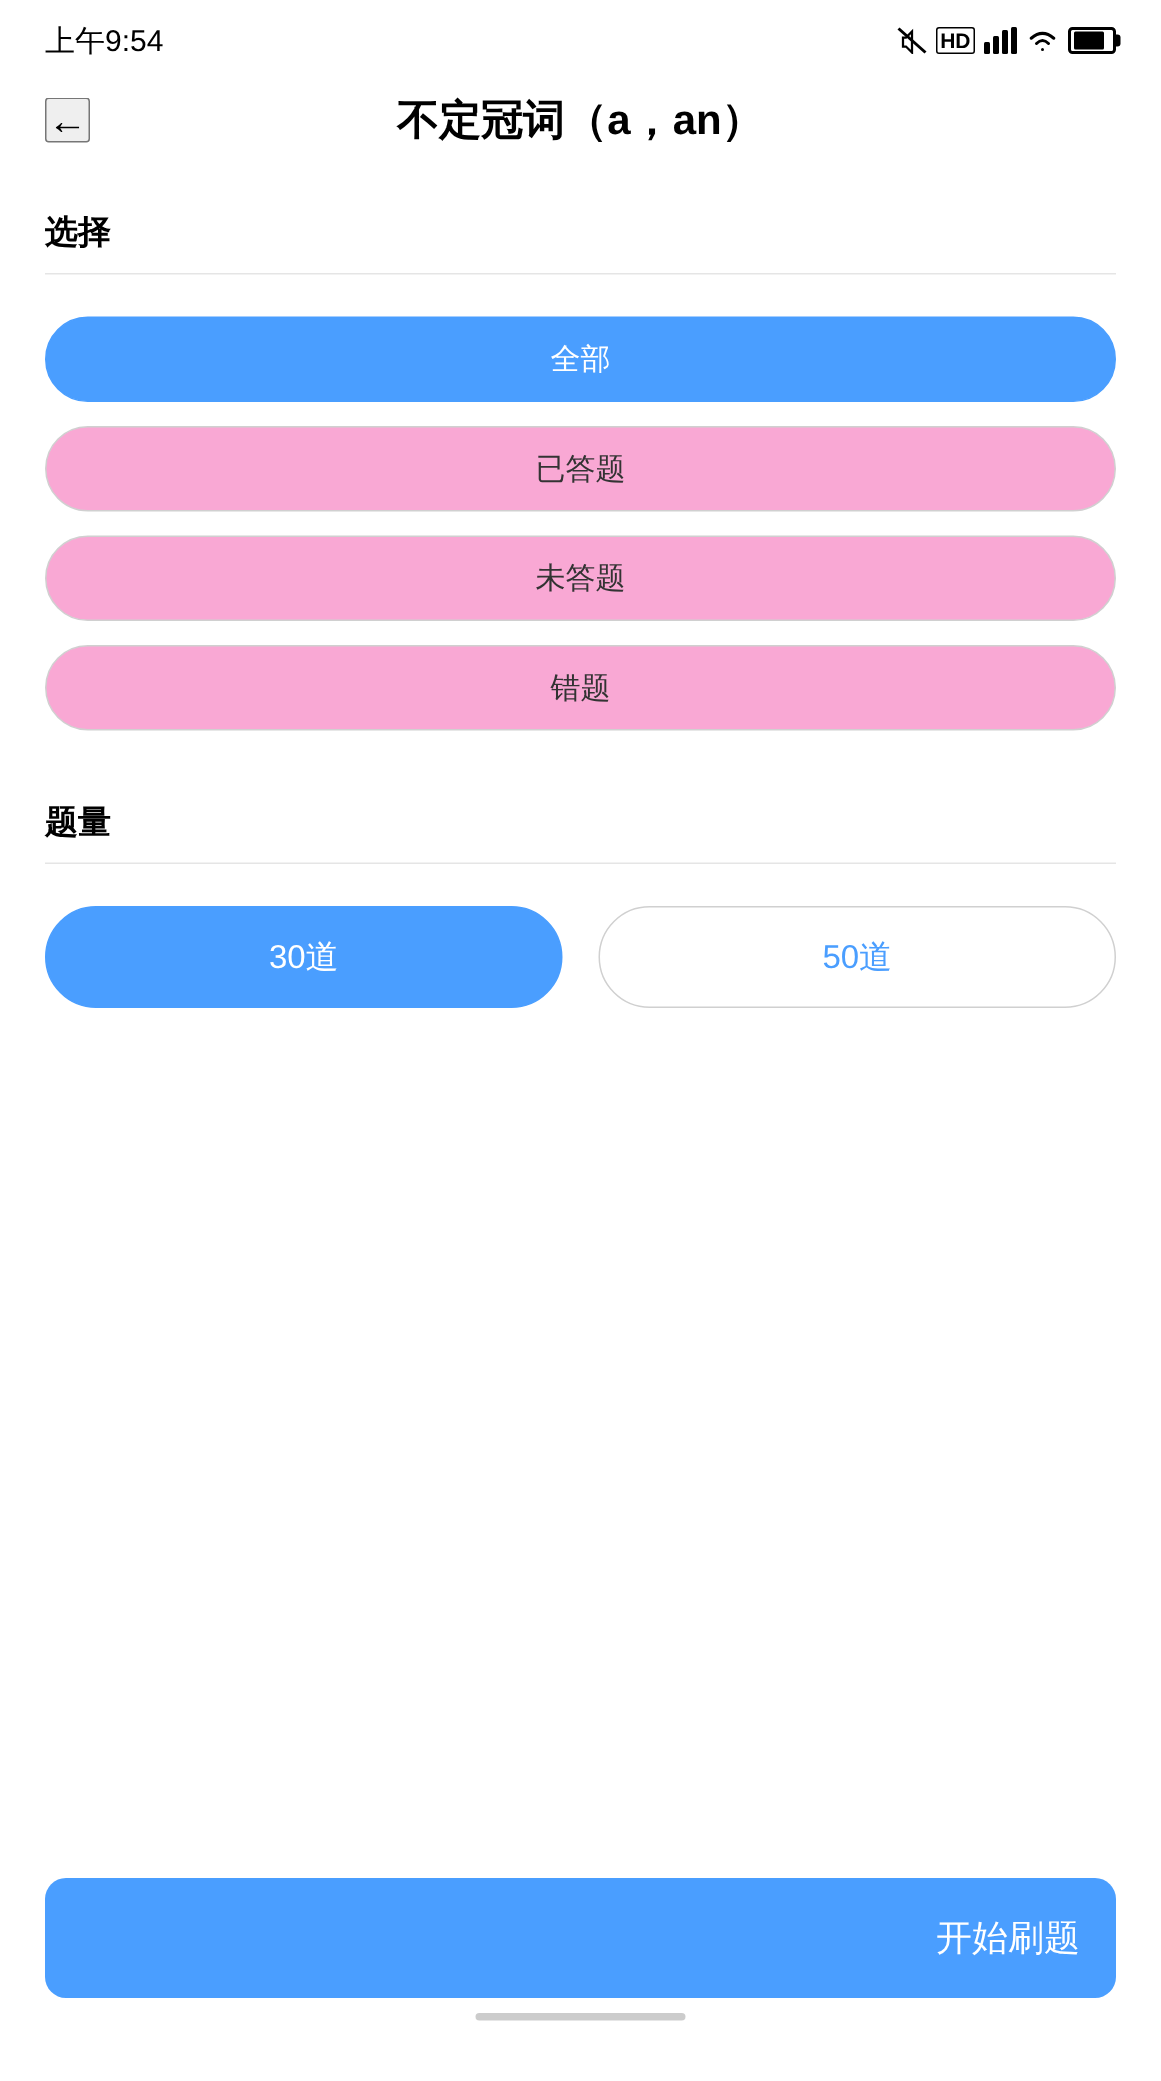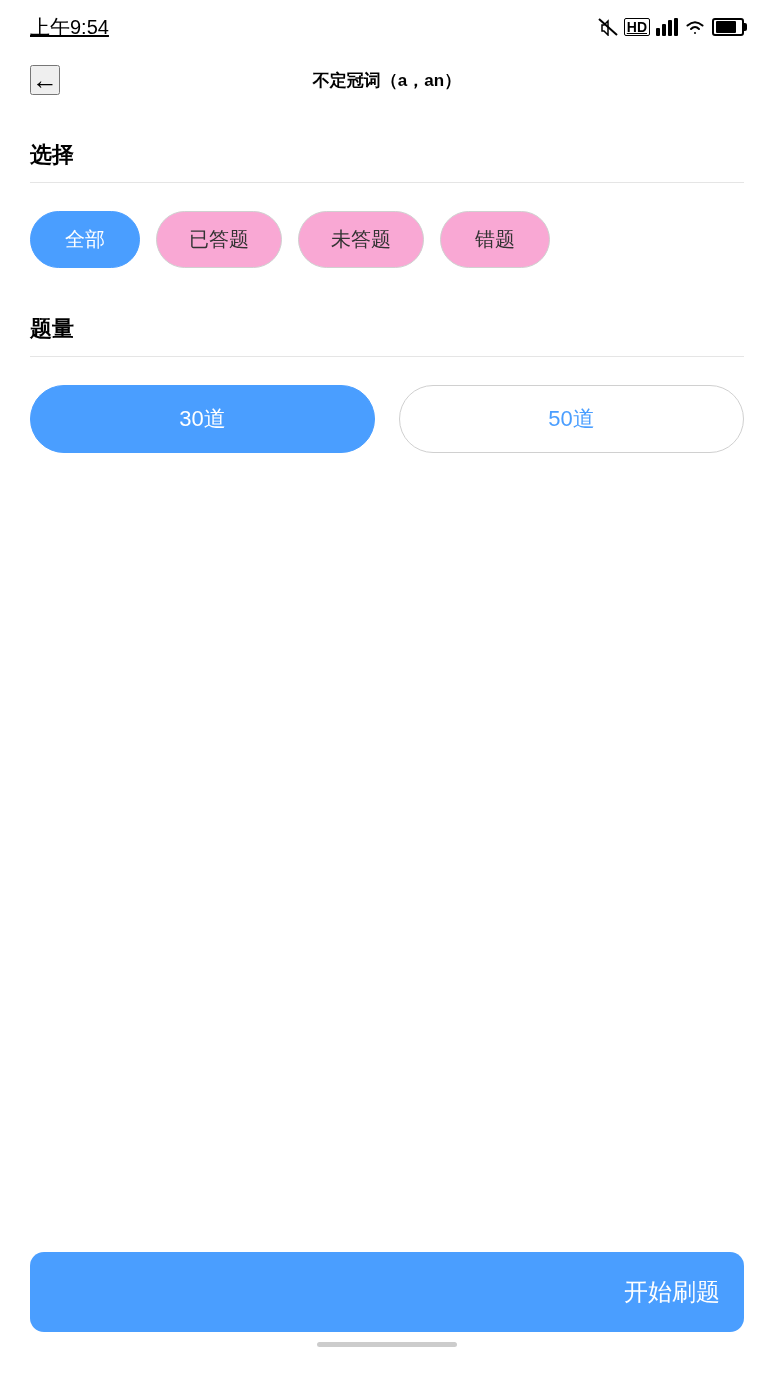--- a/index.html
+++ b/index.html
@@ -13,21 +13,20 @@
       flex-direction: column;
     }
 
     
     .status-bar {
       display: flex;
       justify-content: space-between;
       align-items: center;
       padding: 12px 30px 8px 30px;
       height: 50px;
-      text-decoration: underline;
     }
     .status-time {
       font-size: 20px;
       font-weight: 500;
       color: #000;
     }
     .status-icons {
       display: flex;
       align-items: center;
       gap: 6px;
@@ -84,21 +83,21 @@
     }
     .back-btn {
       position: absolute;
       left: 30px;
       font-size: 26px;
       color: #000;
       cursor: pointer;
       line-height: 1;
     }
     .nav-title {
-      font-size: 17px;
+      font-size: 28px;
       font-weight: 600;
       color: #000;
     }
 
     
     .content {
       flex: 1;
       padding: 20px 30px;
       display: flex;
       flex-direction: column;
@@ -117,20 +116,21 @@
       background: #e5e5e5;
       margin-bottom: 28px;
     }
 
     
     .filter-row {
       display: flex;
       gap: 16px;
       margin-bottom: 36px;
       flex-wrap: wrap;
+      flex-direction: column;
     }
     .filter-btn {
       padding: 14px 32px;
       border-radius: 50px;
       font-size: 20px;
       font-weight: 500;
       cursor: pointer;
       border: 1.5px solid #d0d0d0;
       background: #f9a8d4;
       color: #333;

